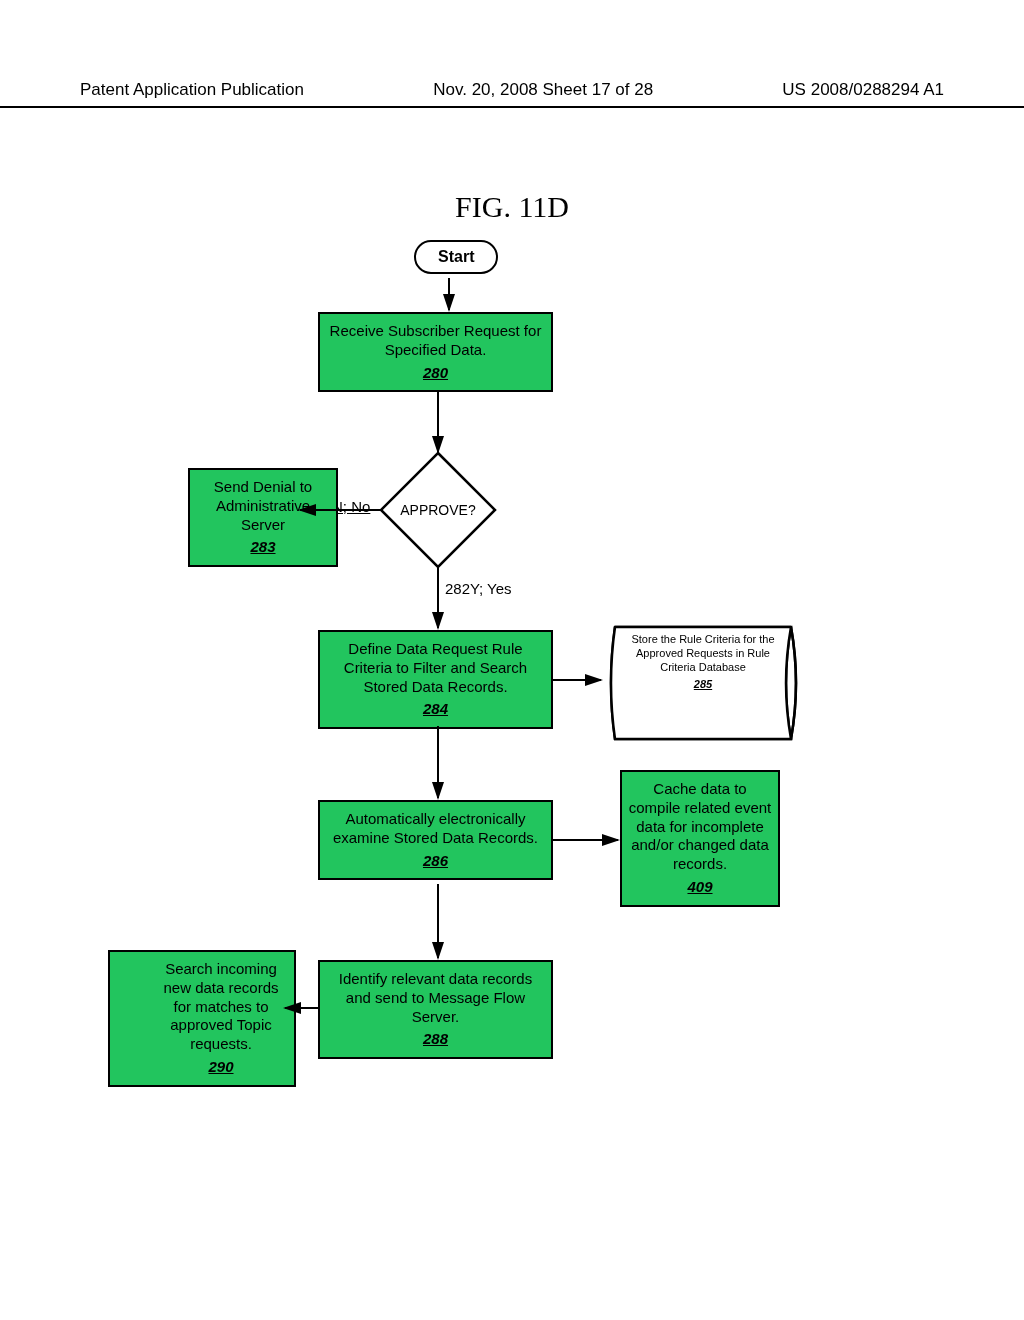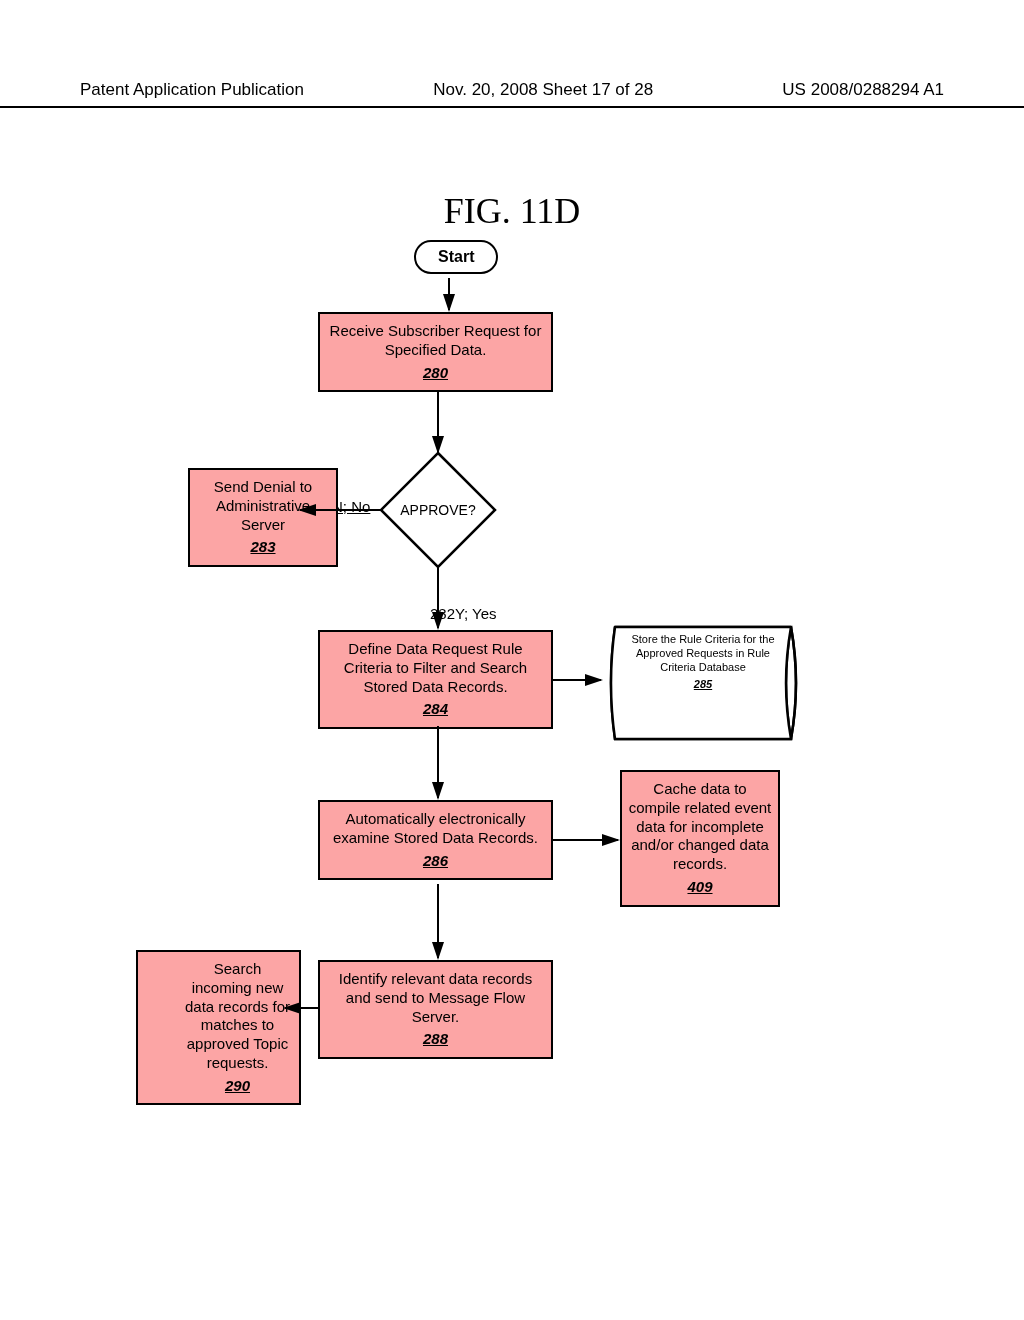--- a/index.html
+++ b/index.html
@@ -24,31 +24,31 @@
   }
   .header .left { font-weight: normal; }
   .header .mid { font-weight: normal; }
   .header .right { font-weight: normal; }
   .figtitle {
     position: absolute;
     top: 190px;
     left: 0; width: 1024px;
     text-align: center;
     font-family: "Times New Roman", serif;
-    font-size: 36px;
+    font-size: 30px;
   }
   .canvas {
     position: absolute;
     top: 0; left: 0;
     width: 1024px; height: 1320px;
   }
   .box {
     position: absolute;
     border: 2px solid #000;
-    background: #fca5a5;
+    background: #22c55e;
     text-align: center;
     padding: 8px 6px;
     font-size: 15px;
     line-height: 1.25;
   }
   .ref {
     font-weight: bold;
     font-style: italic;
     text-decoration: underline;
     display: block;
@@ -117,21 +117,21 @@
   </div>
 
   <div class="diamond" style="left:378px; top:450px;text-align:center;">
     <svg viewBox="0 0 120 120">
         <polygon points="60,3 117,60 60,117 3,60" fill="#fff" stroke="#000" stroke-width="2.5"></polygon>
       </svg>
     <div class="dlabel">APPROVE?</div>
   </div>
 
   <div class="edge-label" style="left:307px; top:498px;text-decoration:underline;">282N; No</div>
-  <div class="edge-label" style="left:430px; top:580px;margin-top:25px;">282Y; Yes</div>
+  <div class="edge-label" style="left:445px; top:580px;">282Y; Yes</div>
 
   <div class="box" style="left:148px; top:468px; width:150px;margin-left:40px;">
     <span>Send Denial to Administrative Server</span>
     <span class="ref">283</span>
   </div>
 
   <div class="box" style="left:318px; top:630px; width:235px;">
     <span>Define Data Request Rule Criteria to Filter and Search Stored Data Records.</span>
     <span class="ref">284</span>
   </div>
@@ -156,21 +156,21 @@
   <div class="box" style="left:620px; top:770px; width:160px;">
     <span>Cache data to compile related event data for incomplete and/or changed data records.</span>
     <span class="ref">409</span>
   </div>
 
   <div class="box" style="left:318px; top:960px; width:235px;">
     <span>Identify relevant data records and send to Message Flow Server.</span>
     <span class="ref">288</span>
   </div>
 
-  <div class="box" style="left:136px; top:950px; width:165px;padding-left:44px;">
+  <div class="box" style="left:108px; top:950px; width:188px;padding-left:44px;">
     <span>Search incoming new data records for matches to approved Topic requests.</span>
     <span class="ref">290</span>
   </div>
 
   <svg class="arrows">
     <defs>
       <marker id="ah" markerWidth="10" markerHeight="10" refX="8" refY="3" orient="auto" markerUnits="strokeWidth">
         <path d="M0,0 L0,6 L9,3 z" fill="#000"></path>
       </marker>
     </defs>

